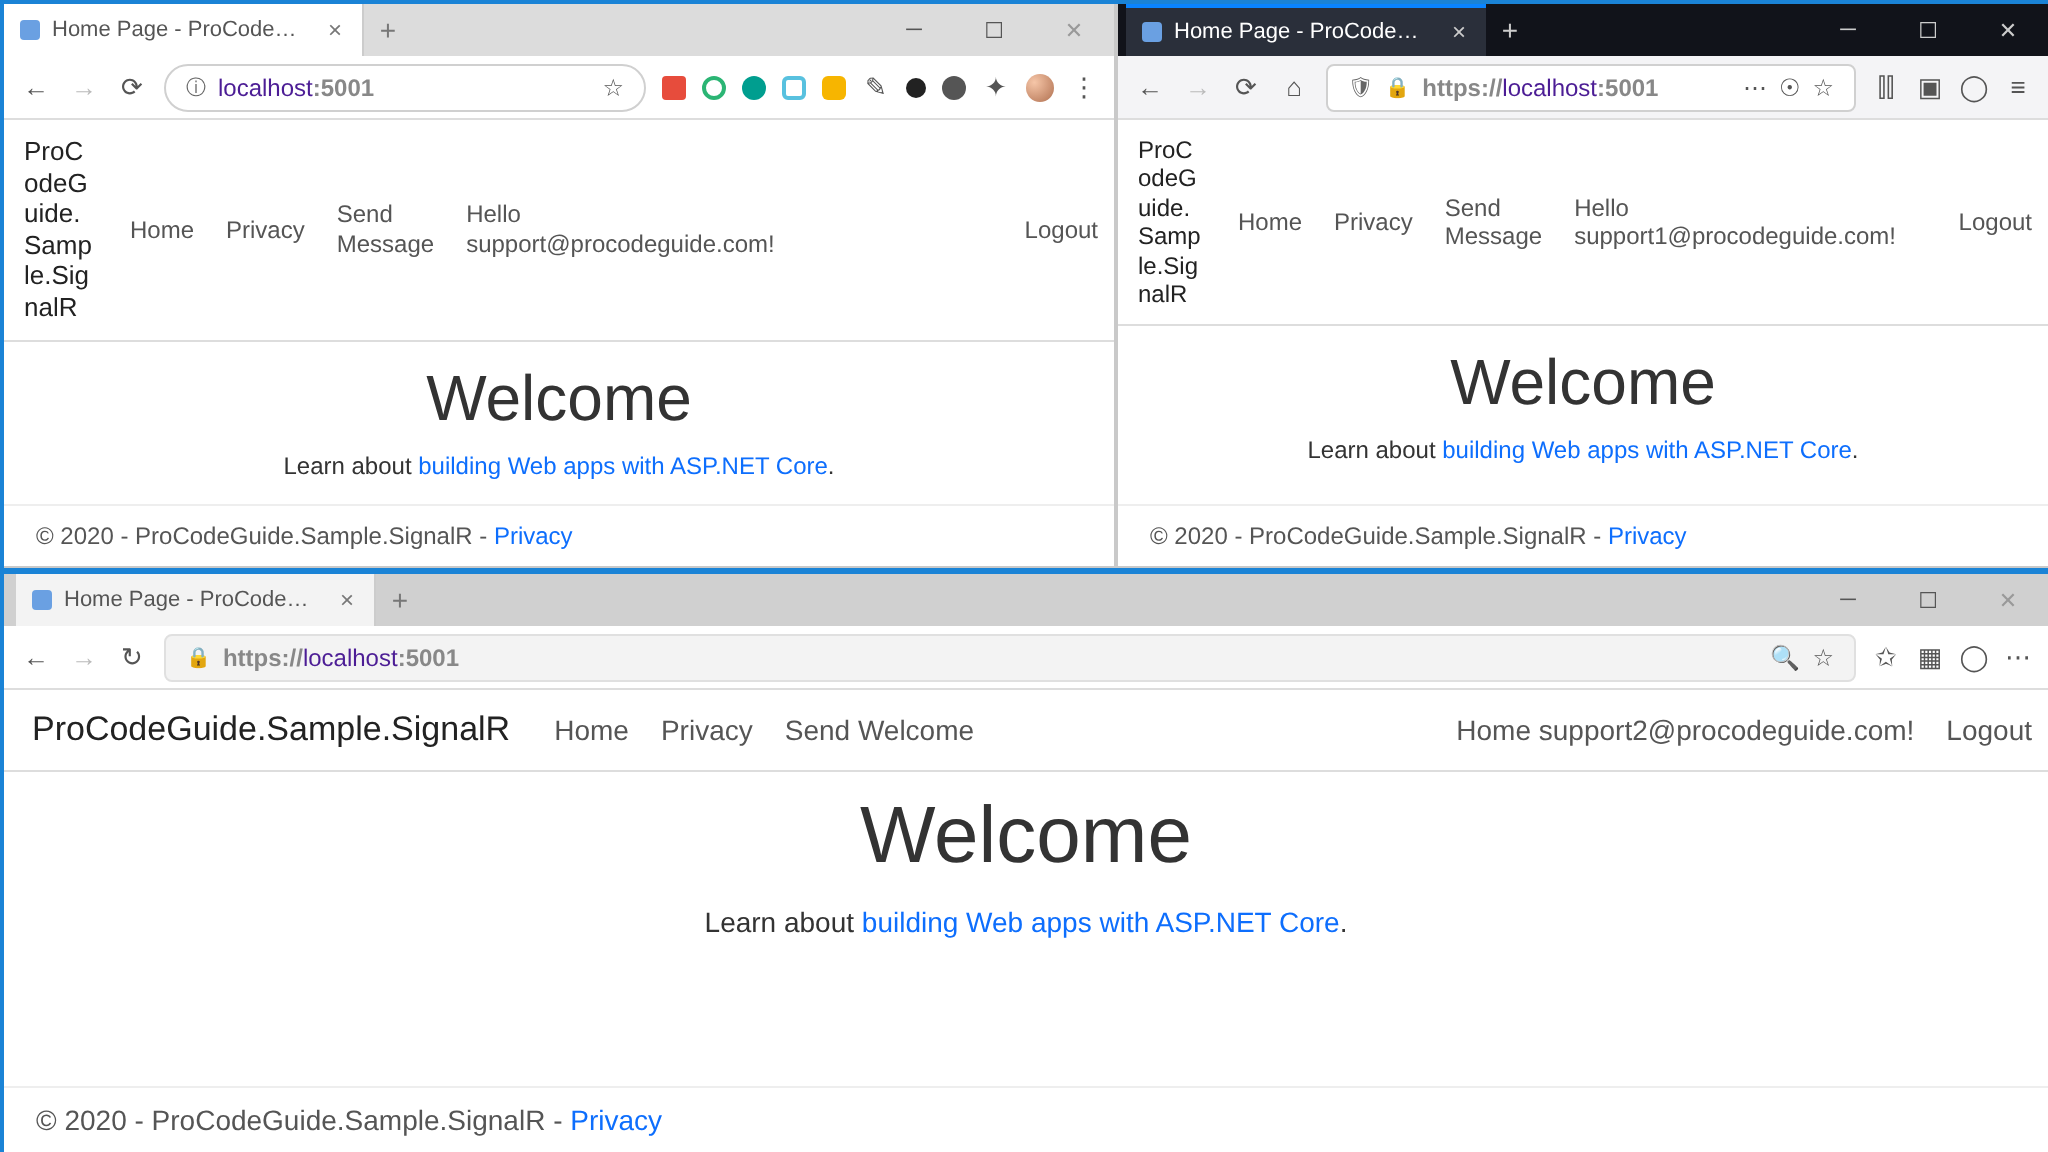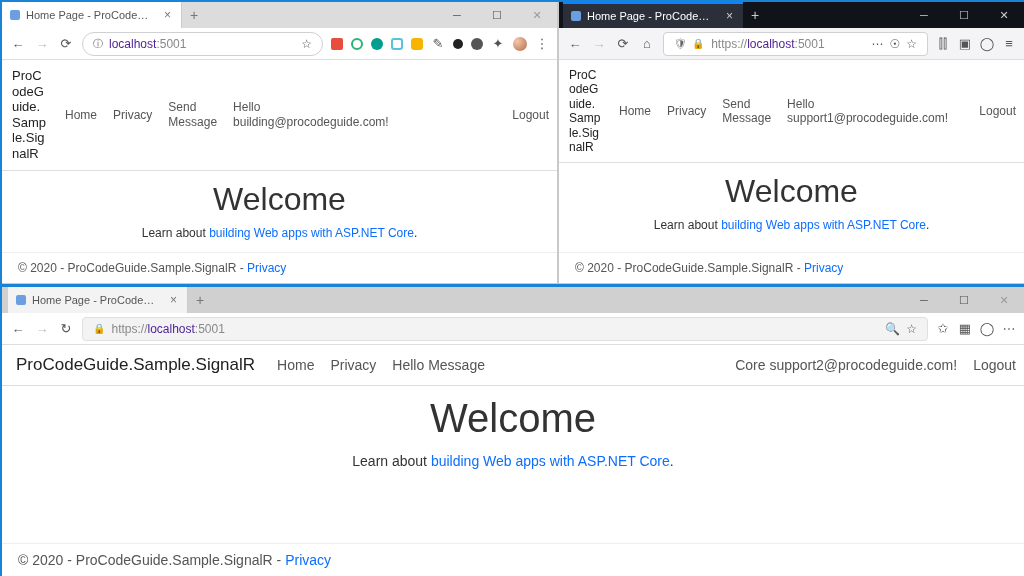--- a/index.html
+++ b/index.html
@@ -38,21 +38,21 @@
   
   .urlbar { display:flex; align-items:center; gap:8px; height:32px; padding: 0 8px; border-bottom:1px solid #ddd; font-size:12px; color:#555; background:#fff;}
   .urlbar.ff { background:#f4f4f6; }
   .urlbar .navico { width:16px; text-align:center; color:#555; font-size:13px; }
   .urlbar .navico.dis { color:#bbb; }
   .addr { flex:1; display:flex; align-items:center; gap:6px; height:24px; border:1px solid #d0d0d0; border-radius:12px; padding:0 10px; background:#fff;}
   .addr.ff { border-radius:4px; }
   .addr.edge { border-radius:4px; background:#f3f3f3; border-color:#e0e0e0;}
   .addr .lock { font-size:10px; color:#666;}
   .addr .host { color:#4c1d95; }
-  .addr .path { color:#888; }
+  .addr .path { color:#888;font-weight:bold; }
   .tool-icons { display:flex; align-items:center; gap:8px; }
   .tool-icons .ico { width:14px; height:14px; display:flex; align-items:center; justify-content:center; font-size:13px; color:#555;}
   .dot-red   { width:12px; height:12px; background:#e74c3c; border-radius:2px;}
   .dot-green { width:12px; height:12px; border:2px solid #2bb574; border-radius:50%;}
   .dot-teal  { width:12px; height:12px; background:#009e8f; border-radius:50%;}
   .dot-cyan  { width:12px; height:12px; border:2px solid #58c1df; border-radius:3px;}
   .dot-yellow{ width:12px; height:12px; background:#f7b500; border-radius:3px;}
   .dot-dark  { width:10px; height:10px; background:#222; border-radius:50%;}
   .dot-blob  { width:12px; height:12px; background:#555; border-radius:50%;}
   .dot-puzzle{ font-size:13px;}
@@ -130,21 +130,21 @@
       <div class="app-nav narrow">
         <div class="brand">ProCodeGuide.Sample.SignalR</div>
         <div class="item">Home</div>
         <div class="item">Privacy</div>
         <div class="item multi">
           <span>Send</span><br>
           <span>Message</span>
         </div>
         <div class="item multi">
           <span>Hello</span><br>
-          <span>building@procodeguide.com!</span>
+          <span>support@procodeguide.com!</span>
         </div>
         <div class="item push">Logout</div>
       </div>
       <div class="hero small">
         <h1>Welcome</h1>
         <p>
           <span>Learn about </span><span class="linkblue">building Web apps with ASP.NET Core</span><span>.</span>
         </p>
       </div>
       <div class="footer">
@@ -250,22 +250,22 @@
         <div class="ico">◯</div>
         <div class="ico">⋯</div>
       </div>
     </div>
 
     <div class="page">
       <div class="app-nav wide">
         <div class="brand">ProCodeGuide.Sample.SignalR</div>
         <div class="item">Home</div>
         <div class="item">Privacy</div>
-        <div class="item">Hello Message</div>
-        <div class="item push">Core support2@procodeguide.com!</div>
+        <div class="item">Send Welcome</div>
+        <div class="item push">Home support2@procodeguide.com!</div>
         <div class="item">Logout</div>
       </div>
       <div class="hero big">
         <h1>Welcome</h1>
         <p>
           <span>Learn about </span><span class="linkblue">building Web apps with ASP.NET Core</span><span>.</span>
         </p>
       </div>
       <div class="footer big">
         <span>© 2020 - ProCodeGuide.Sample.SignalR - </span><span class="linkblue">Privacy</span>

